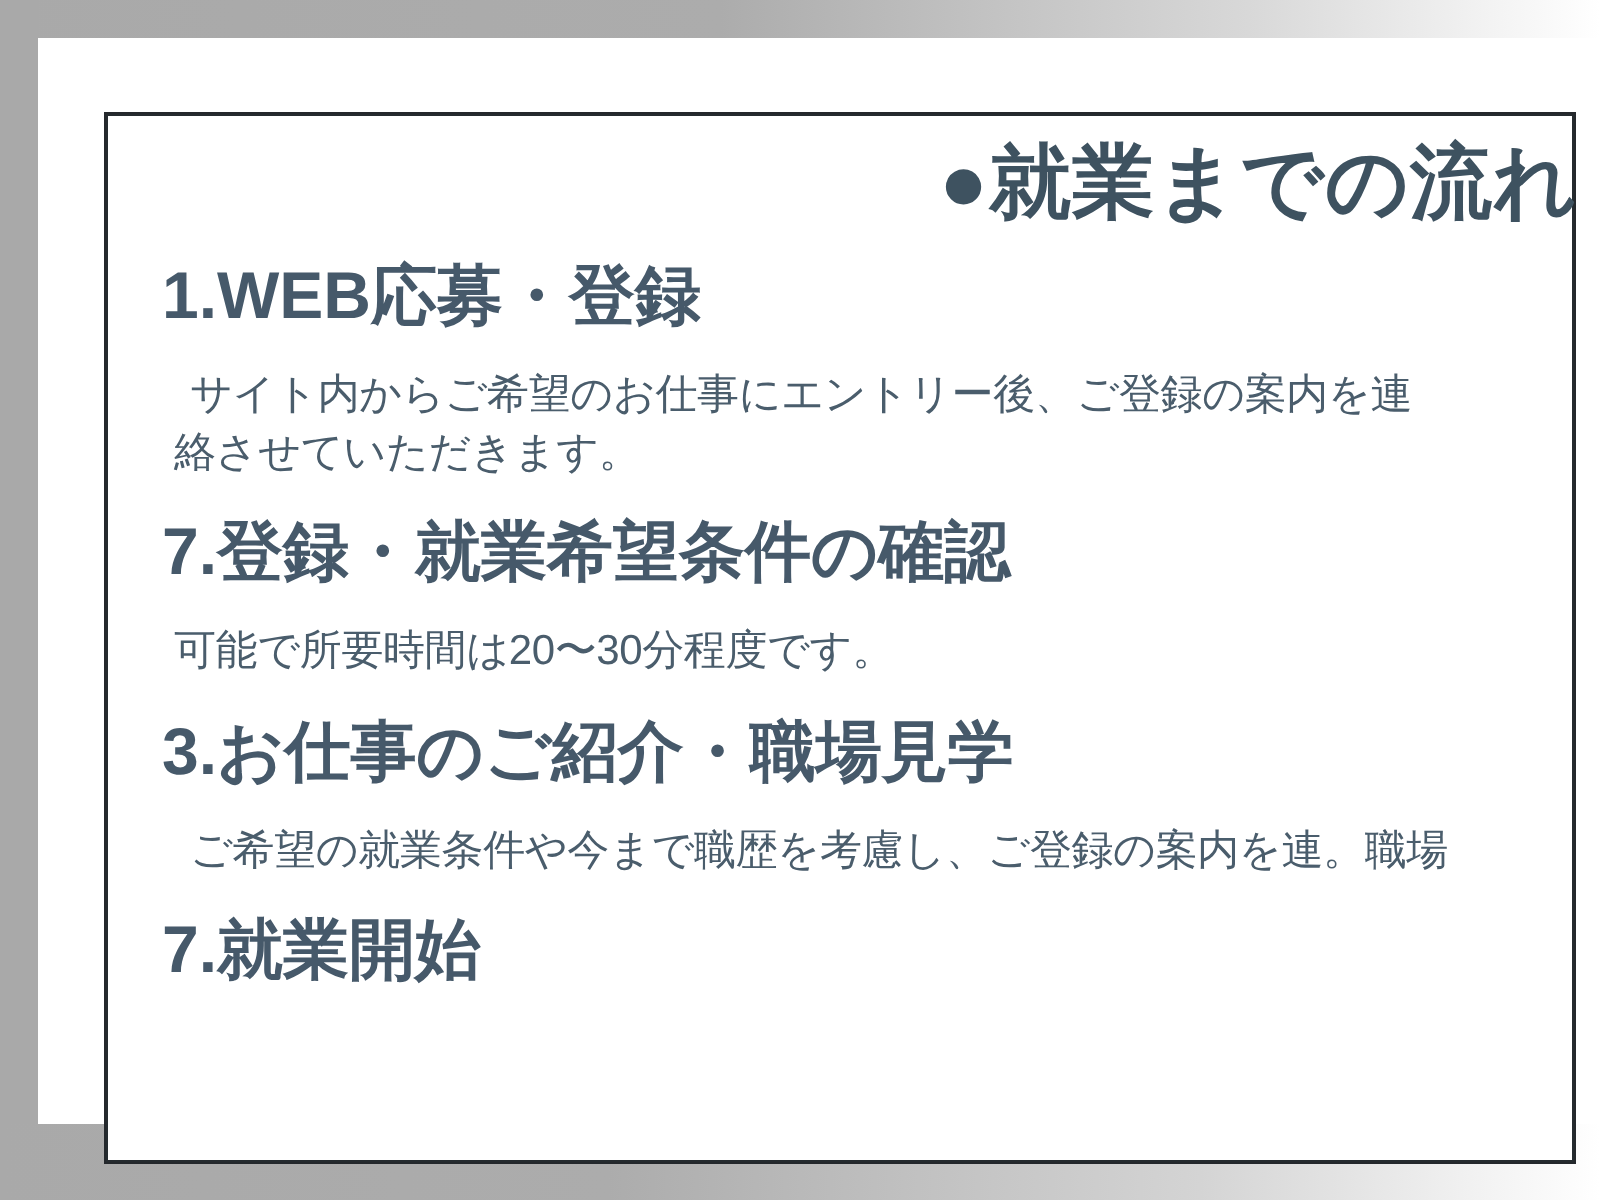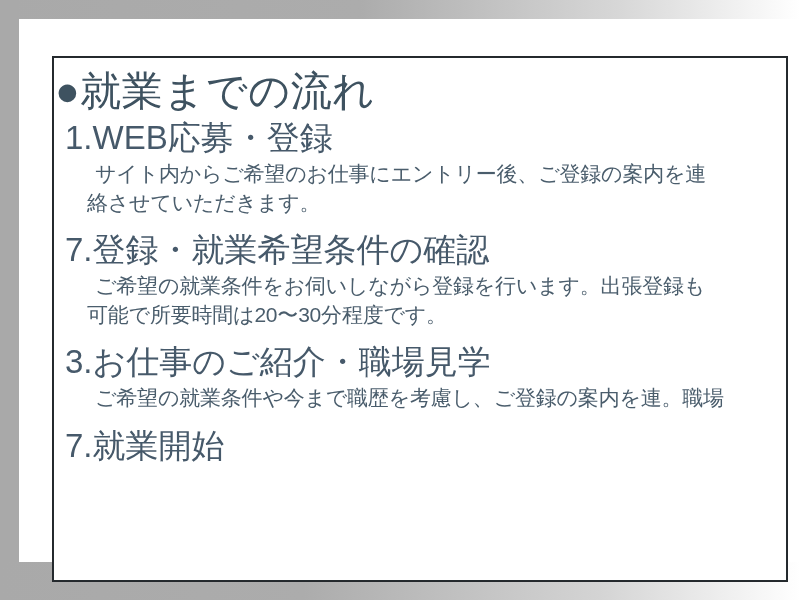--- a/index.html
+++ b/index.html
@@ -87,24 +87,24 @@
     top: 40px;
     width: 734px;
     height: 522px;
     box-sizing: border-box;
     padding: 0;
   }
 
   .doc-title {
     margin: 0;
     padding: 11px 0 0 0;
-    text-align: left;
+    text-align: right;
     font-size: 41px;
     line-height: 1.05;
-    font-weight: normal;
+    font-weight: bold;
     color: #3e5260;
     letter-spacing: 0.5px;
     white-space: nowrap;
   }
 
   .steps {
     margin: 0;
     padding: 0;
     list-style: none;
   }
@@ -112,24 +112,24 @@
   .step {
     margin: 0;
     padding: 0 4px 0 10px;
   }
   .step-1 { margin-top: 6px; }
   .step-2 { margin-top: 14px; }
   .step-3 { margin-top: 14px; }
   .step-4 { margin-top: 14px; }
 
   .step-heading {
-    margin: 0;
+    margin: 16px;
     font-size: 33px;
     line-height: 1.18;
-    font-weight: normal;
+    font-weight: bold;
     color: #46596a;
     letter-spacing: 0px;
     white-space: nowrap;
   }
 
   .step-body {
     margin: 2px 0 0 0;
     padding-left: 22px;
     font-size: 21px;
     line-height: 1.36;
@@ -168,21 +168,20 @@
           <h2 class="step-heading">1.WEB応募・登録</h2>
           <p class="step-body">
             <span class="line first">サイト内からご希望のお仕事にエントリー後、ご登録の案内を連</span>
             <span class="line">絡させていただきます。</span>
           </p>
         </li>
 
         <li class="step step-2">
           <h2 class="step-heading">7.登録・就業希望条件の確認</h2>
           <p class="step-body">
-            <span class="line first">ご希望の就業条件をお伺いしながら登録を行います。出張登録も</span>
             <span class="line">可能で所要時間は20〜30分程度です。</span>
           </p>
         </li>
 
         <li class="step step-3">
           <h2 class="step-heading">3.お仕事のご紹介・職場見学</h2>
           <p class="step-body">
             <span class="line first">ご希望の就業条件や今まで職歴を考慮し、ご登録の案内を連。職場</span>
           </p>
         </li>

